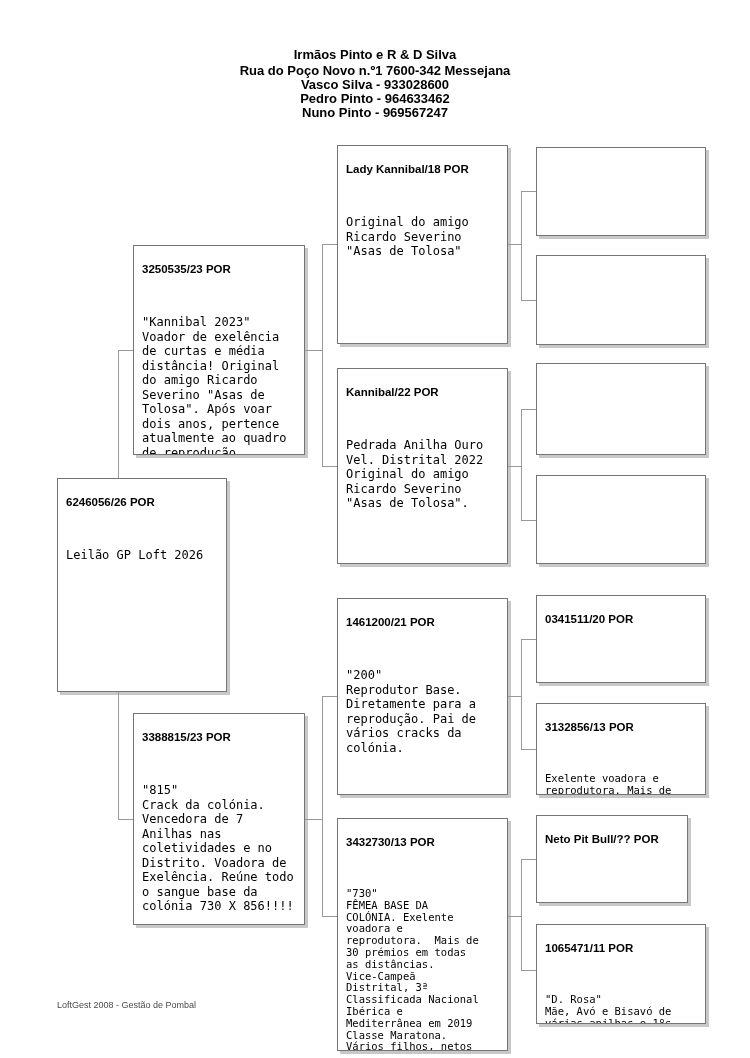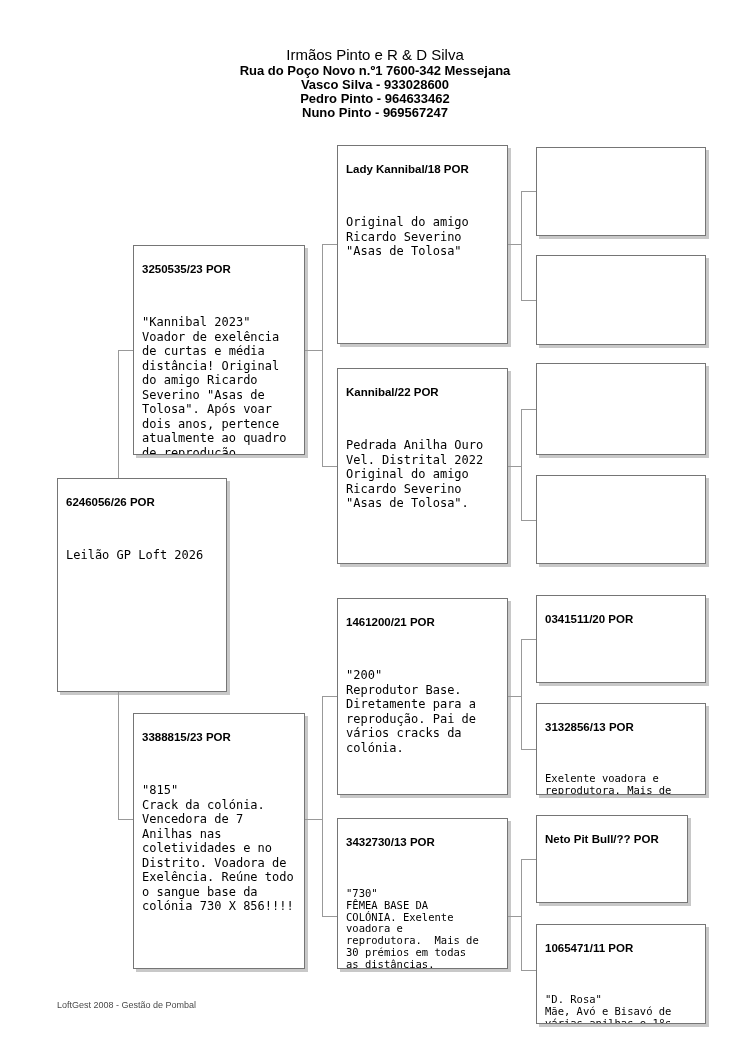--- a/index.html
+++ b/index.html
@@ -2,21 +2,21 @@
 <html><head>
 <meta charset="utf-8">
 <style>
   html,body{margin:0;padding:0;background:#fff;}
   #page{
     position:relative;width:750px;height:1058px;background:#ffffff;
     font-family:"Liberation Sans",sans-serif;color:#000;overflow:hidden;
   }
   
   #hdr{position:absolute;left:0;top:46px;width:750px;text-align:center;}
-  #hdr .title{font-size:15px;font-weight:normal;line-height:18px;text-align:center;}
+  #hdr .title{font-size:13px;font-weight:bold;line-height:18px;text-align:center;}
   #hdr .sub{font-size:13px;font-weight:bold;line-height:14px;}
   
   .box{
     position:absolute;background:#fff;border:1px solid #757575;
     box-shadow:3px 3px 0 #c8c8c8;box-sizing:border-box;padding:16px 8px;
     overflow:hidden;
   }
   .ring{font-family:"Liberation Sans",sans-serif;font-size:11.5px;font-weight:bold;
         line-height:14px;margin-bottom:5px;white-space:nowrap;}
   .notes{font-family:"DejaVu Sans Mono",monospace;font-size:12px;line-height:14.5px;
@@ -51,21 +51,21 @@
 Voador de exelência
 de curtas e média
 distância! Original
 do amigo Ricardo
 Severino "Asas de
 Tolosa". Após voar
 dois anos, pertence
 atualmente ao quadro
 de reprodução.</div>
   </div>
-  <div class="box" style="left:133px;top:713px;width:172px;height:256px">
+  <div class="box" style="left:133px;top:713px;width:172px;height:212px">
     <div class="ring">3388815/23 POR</div>
     <div class="notes">"815"
 Crack da colónia.
 Vencedora de 7
 Anilhas nas
 coletividades e no
 Distrito. Voadora de
 Exelência. Reúne todo
 o sangue base da
 colónia 730 X 856!!!!</div>
@@ -87,21 +87,21 @@
   </div>
   <div class="box" style="left:337px;top:598px;width:171px;height:197px">
     <div class="ring">1461200/21 POR</div>
     <div class="notes">"200"
 Reprodutor Base.
 Diretamente para a
 reprodução. Pai de
 vários cracks da
 colónia.</div>
   </div>
-  <div class="box small" style="left:337px;top:818px;width:171px;height:151px">
+  <div class="box small" style="left:337px;top:818px;width:171px;height:233px">
     <div class="ring">3432730/13 POR</div>
     <div class="notes">"730"
 FÊMEA BASE DA
 COLÓNIA. Exelente
 voadora e
 reprodutora.  Mais de
 30 prémios em todas
 as distâncias.
 Vice-Campeã
 Distrital, 3ª

